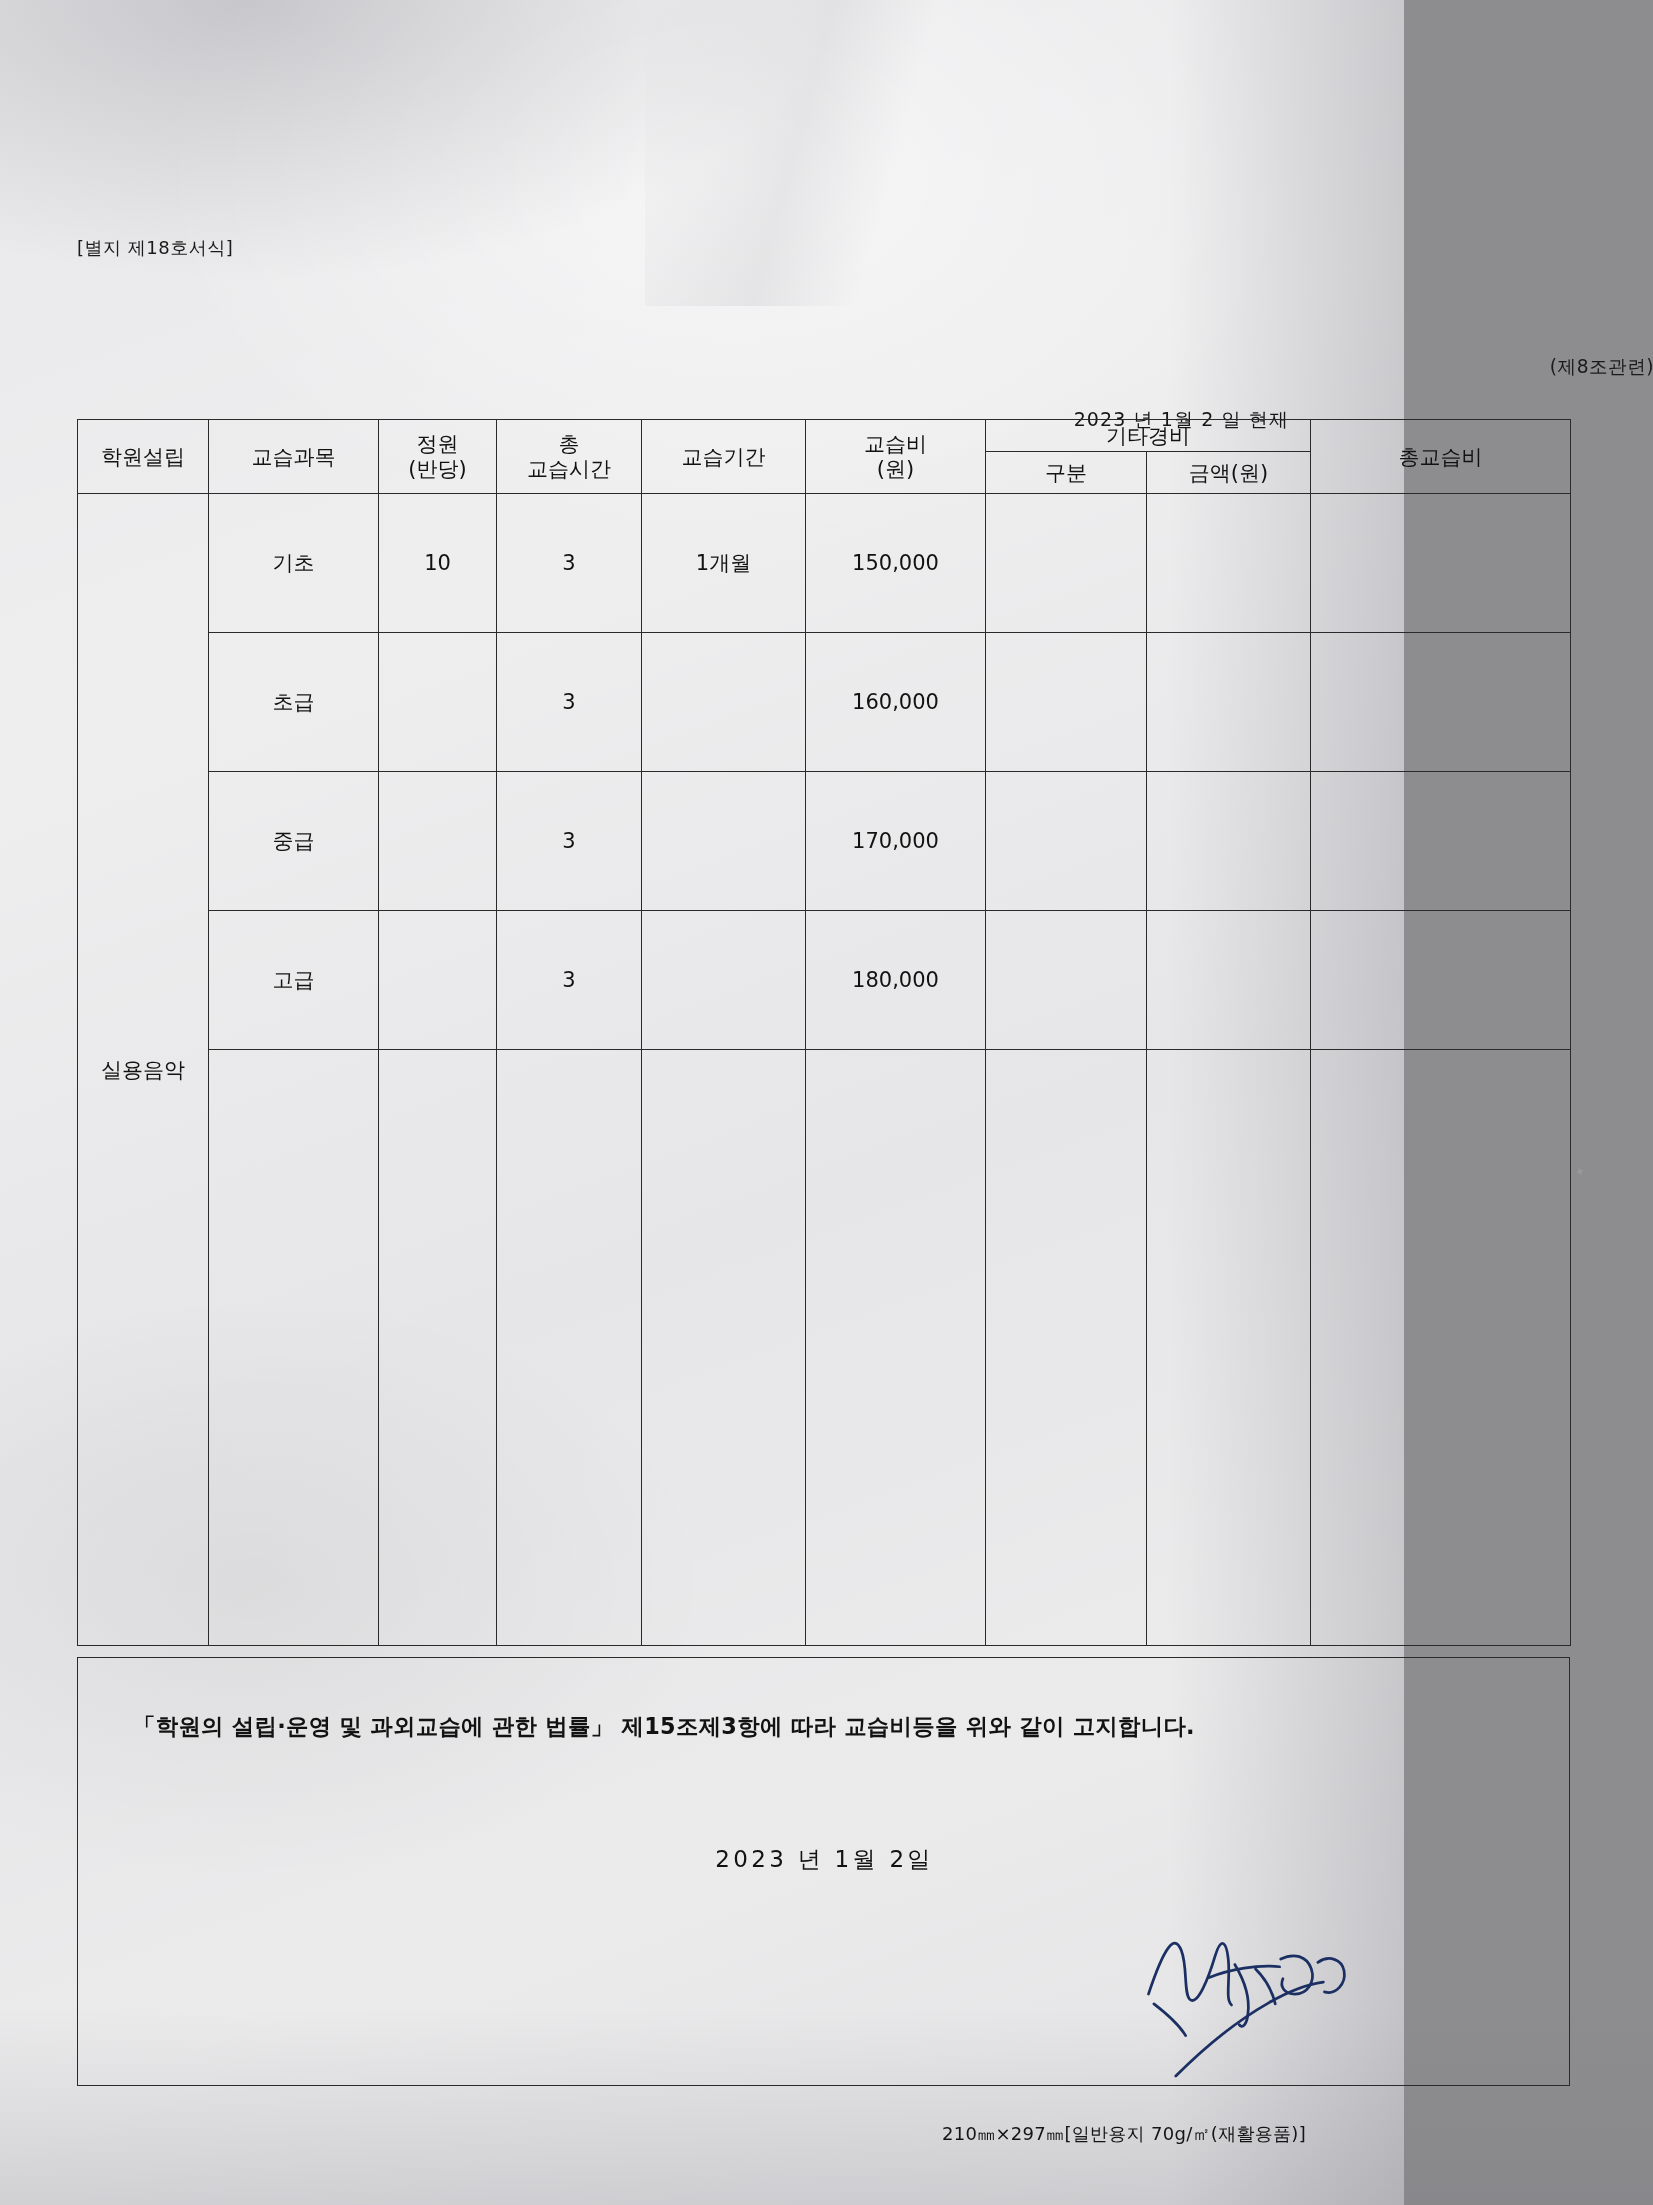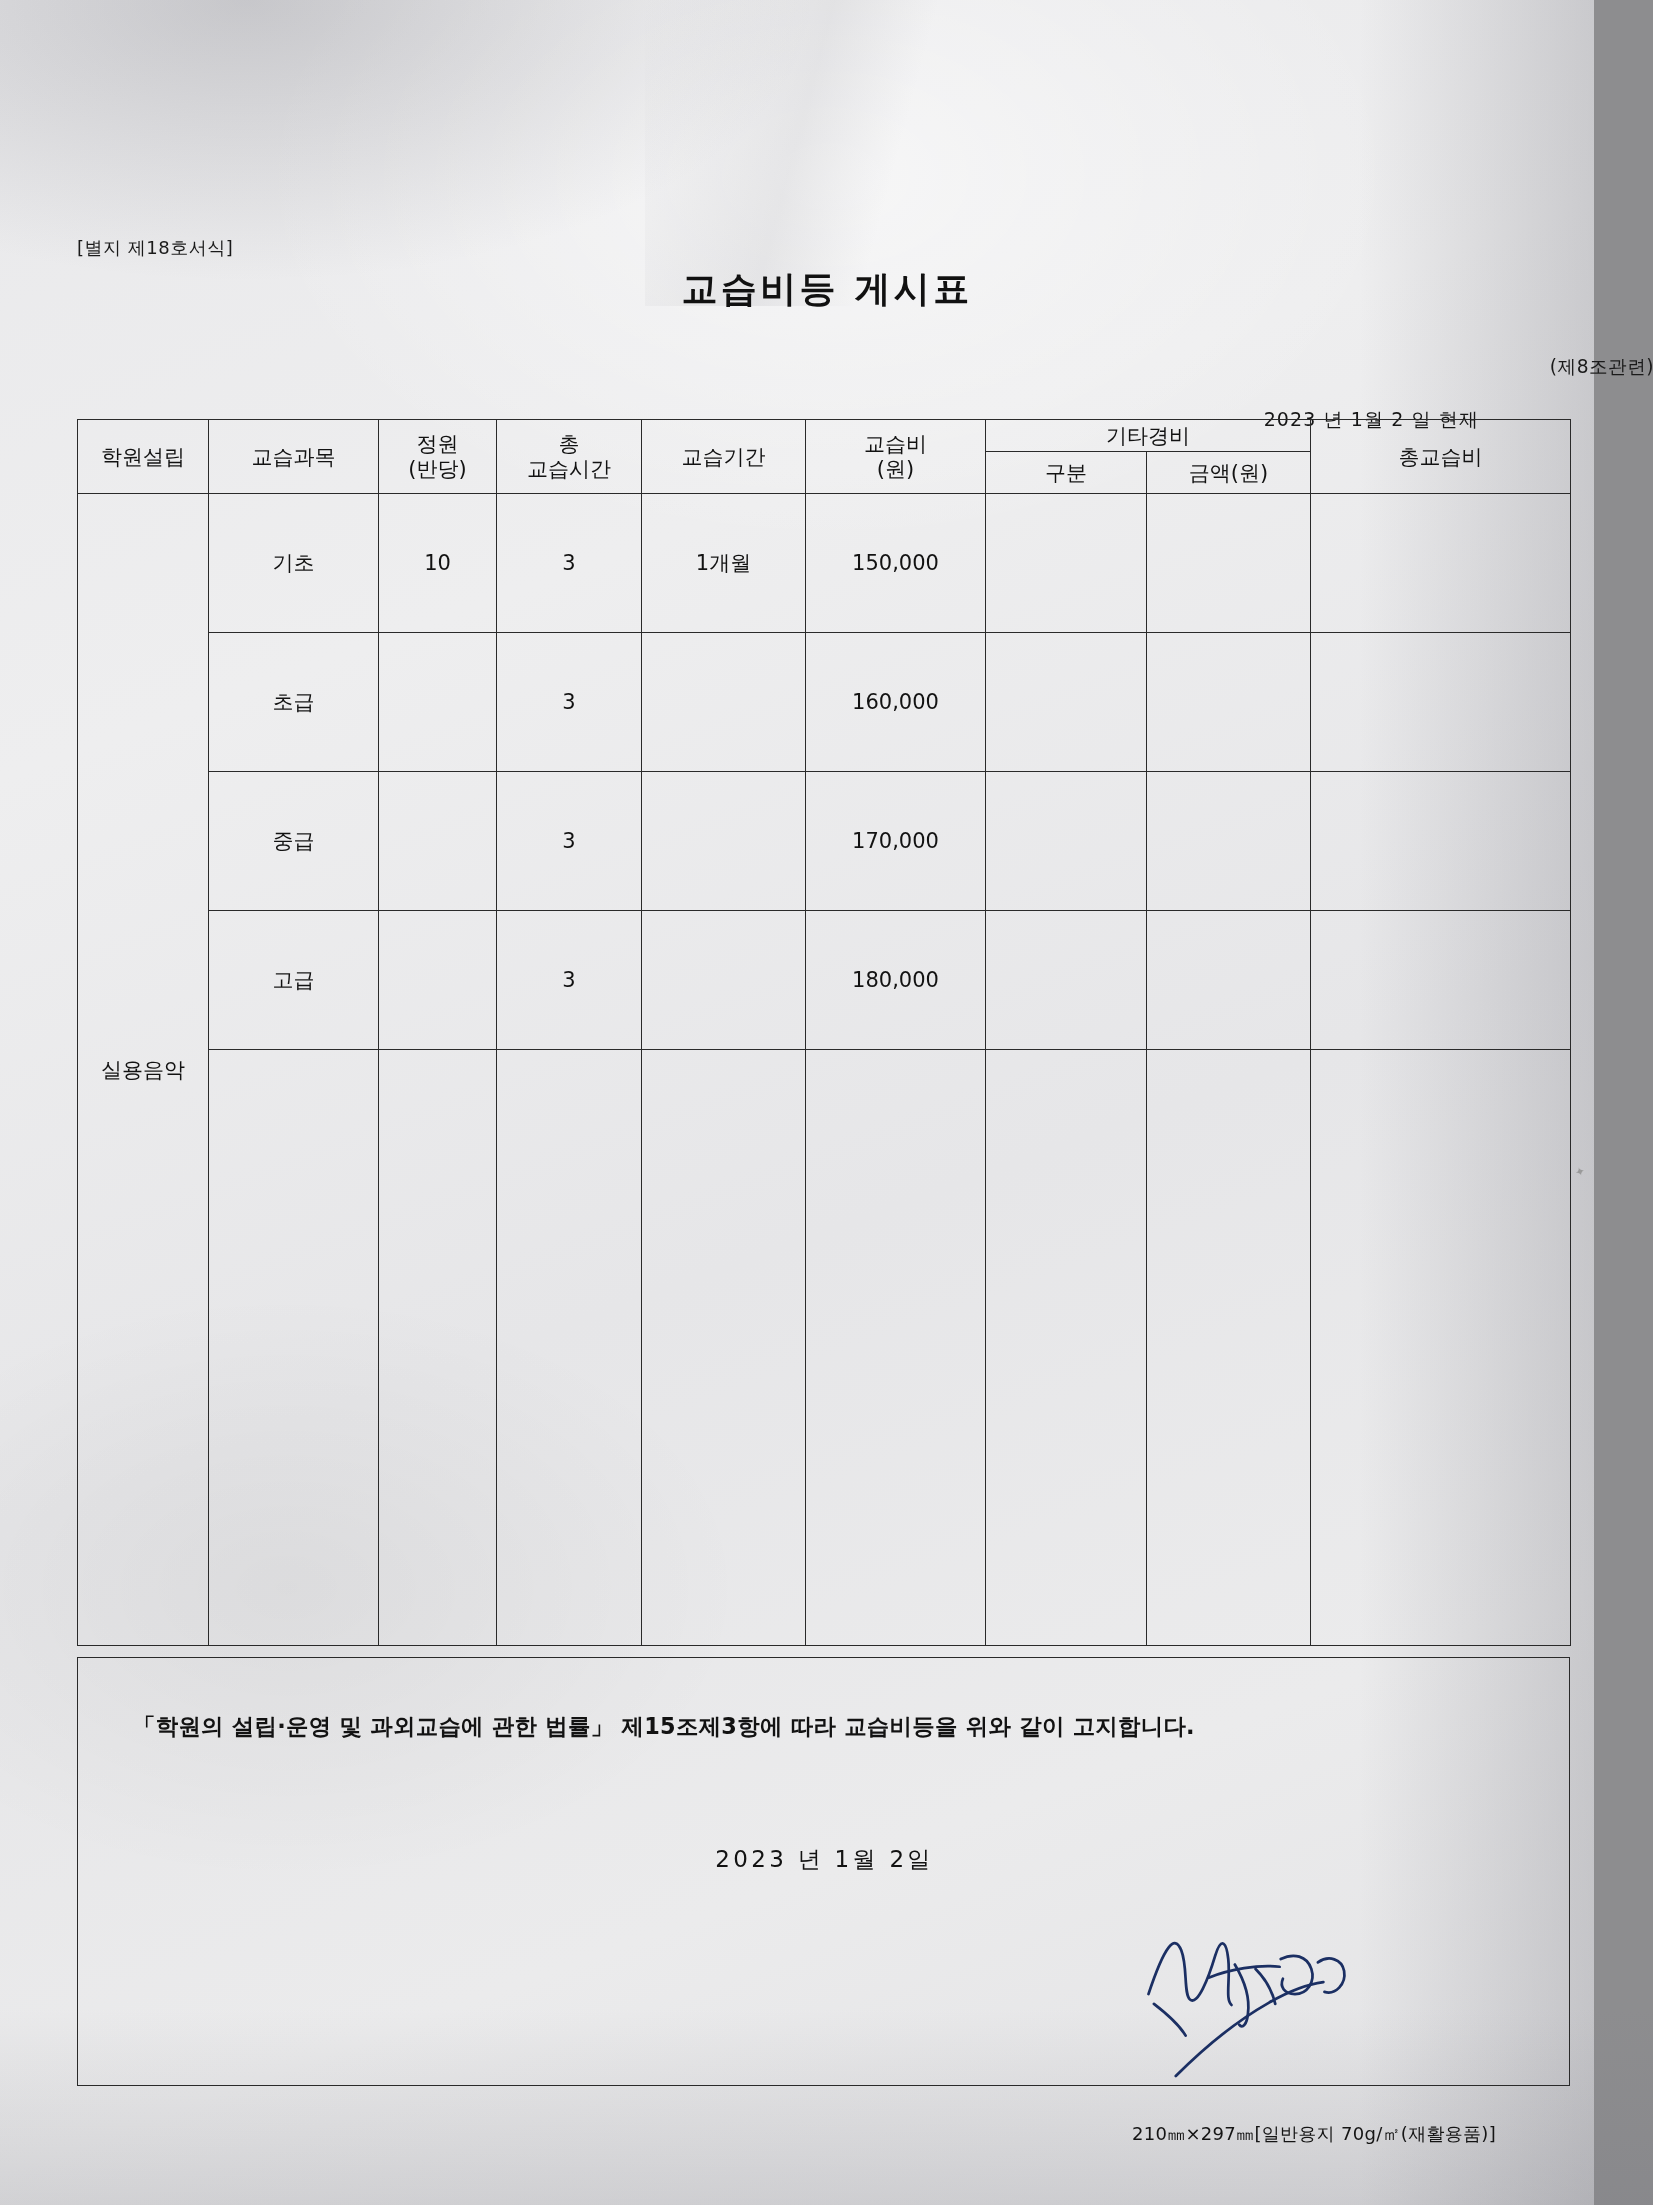--- a/index.html
+++ b/index.html
@@ -12,21 +12,21 @@
     height: 2205px;
     overflow: hidden;
     font-family: "DejaVu Sans", "Liberation Sans", sans-serif;
   }
 
   
   .paper {
     position: absolute;
     left: 0px;
     top: 0px;
-    width: 1594px;
+    width: 1404px;
     height: 2205px;
     background:
       radial-gradient(ellipse 930px 602px at 52% 8%, rgba(255,255,255,0.55) 0%, rgba(255,255,255,0.0) 62%),
       radial-gradient(ellipse 766px 492px at 18% 72%, rgba(0,0,0,0.05) 0%, rgba(0,0,0,0.0) 60%),
       linear-gradient(160deg, #e9e9eb 0%, #eeeeef 28%, #e6e6e8 55%, #ebebec 78%, #e2e2e4 100%);
   }
   .shadow-tl {
     position: absolute;
     left: 0; top: 0;
     width: 820px; height: 284px;
@@ -207,21 +207,20 @@
 <body>
 
 <div class="paper">
 
   <div class="shadow-tl"></div>
   <div class="crease"></div>
   <div class="shadow-r"></div>
   <div class="shadow-b"></div>
 
   <div class="form-no">[별지 제18호서식]</div>
-  <div class="doc-title">교습비등 게시표</div>
   <div class="doc-subtitle">(제8조관련)</div>
   <div class="doc-date">2023 년  1월  2 일  현재</div>
 
   <div class="table-wrap">
     <table class="main">
       <colgroup>
         <col style="width:131px">
         <col style="width:170px">
         <col style="width:118px">
         <col style="width:145px">

